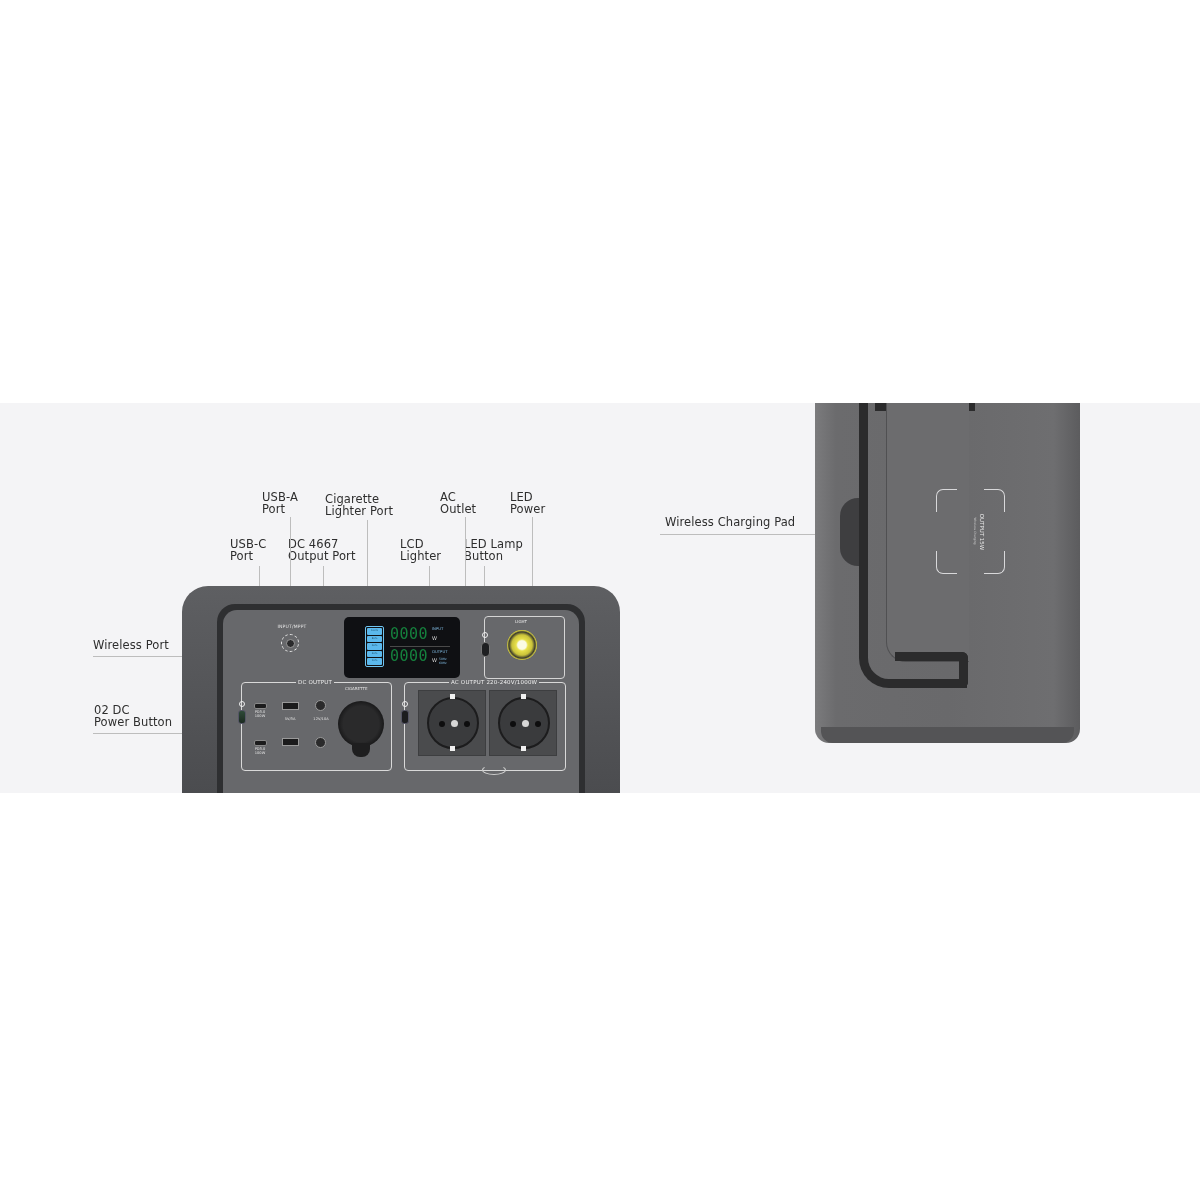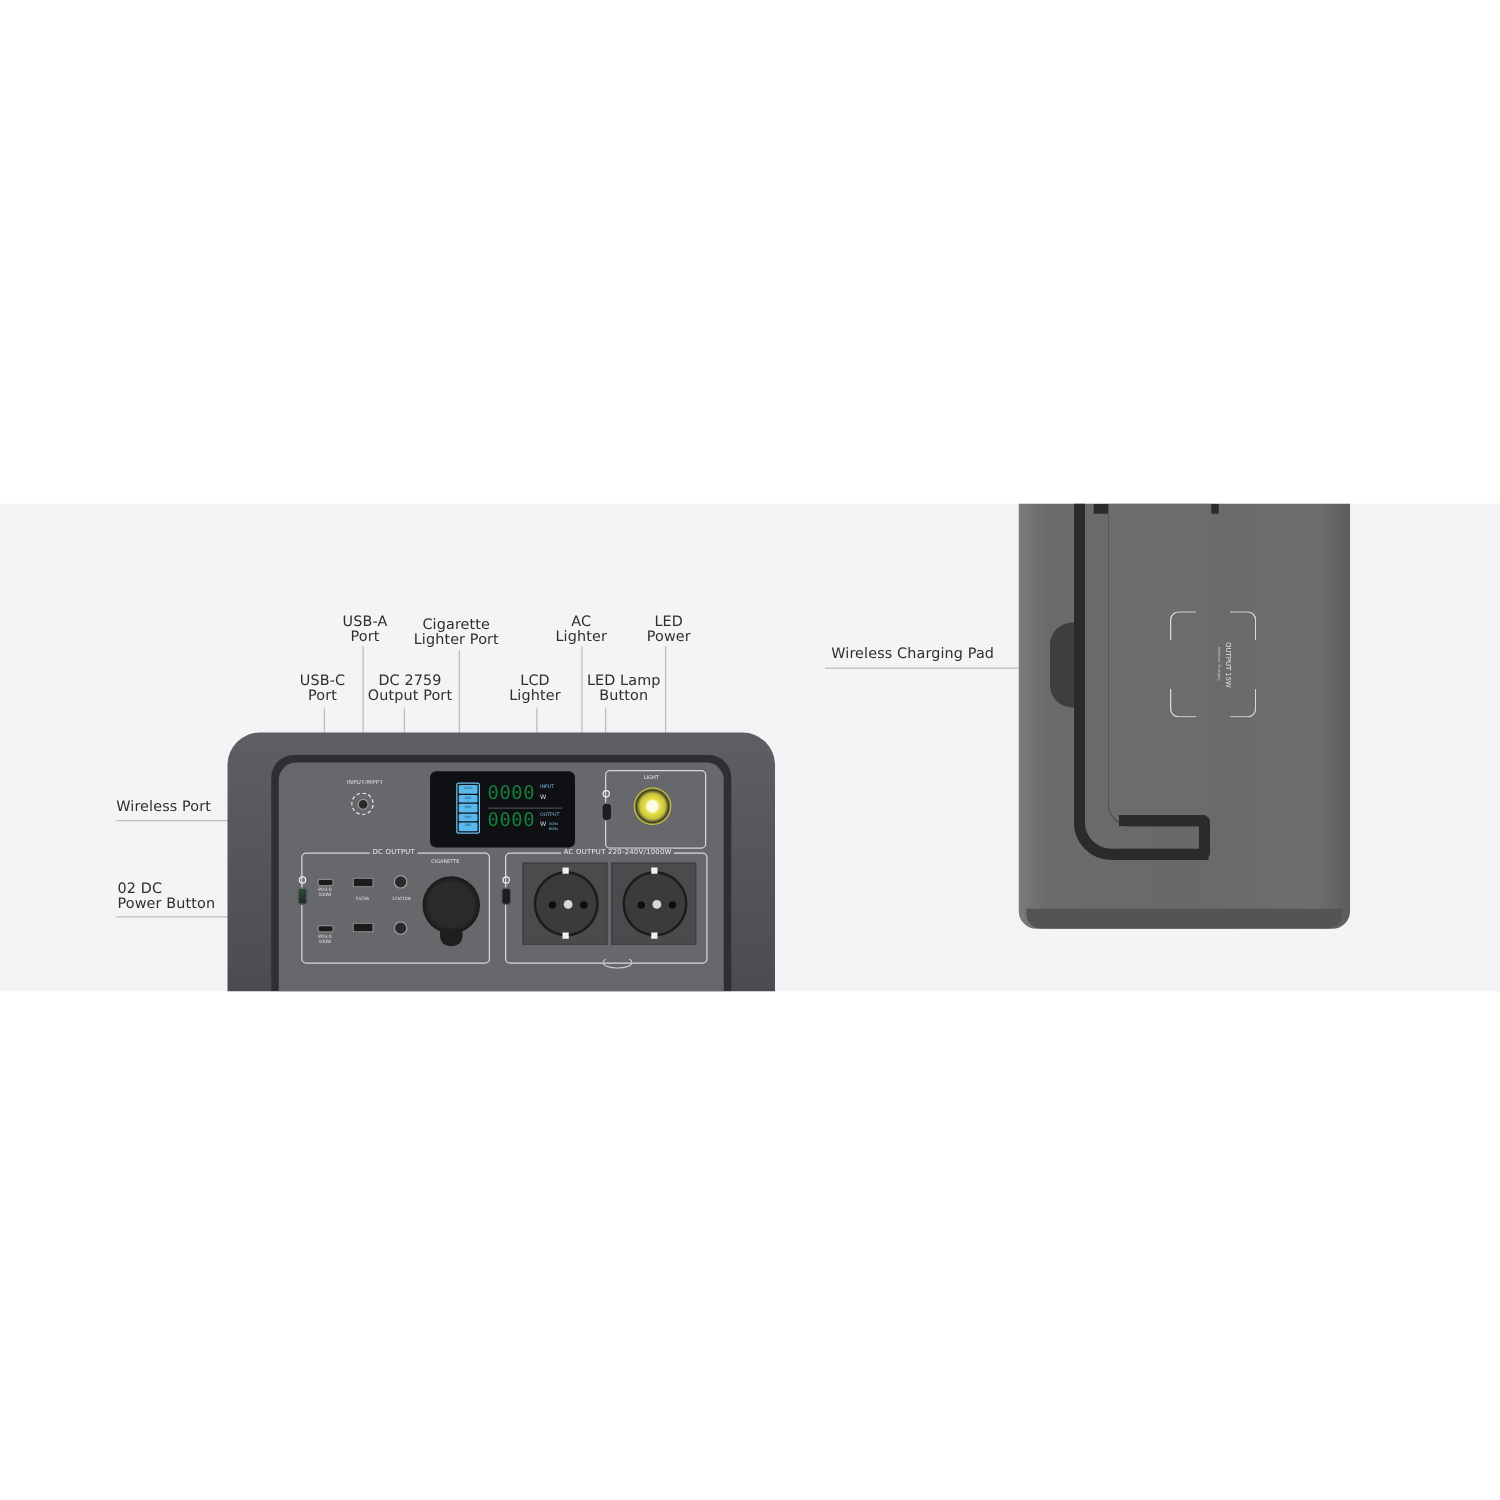--- a/index.html
+++ b/index.html
@@ -6,21 +6,21 @@
     body {
       width: 1200px; height: 1200px; background: #ffffff; position: relative; overflow: hidden;
       font-family: "DejaVu Sans", "Liberation Sans", sans-serif;
     }
     .band {
       position: absolute; left: 0; top: 403px; width: 1200px; height: 390px;
       background: #f4f4f6;
     }
     .lbl {
       position: absolute; font-size: 11.5px; line-height: 12px; color: #2e2e2e;
-      text-align: center; white-space: pre-line; letter-spacing: 0.1px;
+      white-space: pre-line; letter-spacing: 0.1px;
     }
     .lbl.left { text-align: left; }
     .vline { position: absolute; width: 1px; background: #bdbdbd; }
     .hline { position: absolute; height: 1px; background: #bdbdbd; }
 
     
     .dev {
       position: absolute; left: 182px; top: 586px; width: 438px; height: 207px;
       background: linear-gradient(#5e5f62, #4b4c4f);
       border-radius: 26px 26px 0 0; overflow: hidden;
@@ -165,26 +165,26 @@
 </head>
 <body>
 
 <div class="band"></div>
 
 <div class="lbl" style="left:262px;top:491px;width:60px;">USB-A
 Port</div>
 <div class="lbl" style="left:325px;top:493px;width:80px;">Cigarette
 Lighter Port</div>
 <div class="lbl" style="left:440px;top:491px;width:50px;">AC
-Lighter</div>
+Outlet</div>
 <div class="lbl" style="left:510px;top:491px;width:50px;">LED
 Power</div>
 <div class="lbl" style="left:230px;top:538px;width:56px;">USB-C
 Port</div>
-<div class="lbl" style="left:288px;top:538px;width:80px;">DC 2759
+<div class="lbl" style="left:288px;top:538px;width:80px;">DC 4667
 Output Port</div>
 <div class="lbl" style="left:400px;top:538px;width:56px;">LCD
 Lighter</div>
 <div class="lbl" style="left:464px;top:538px;width:70px;">LED Lamp
 Button</div>
 <div class="lbl left" style="left:93px;top:639px;width:110px;">Wireless Port</div>
 <div class="lbl left" style="left:94px;top:704px;width:110px;">02 DC
 Power Button</div>
 <div class="lbl left" style="left:665px;top:516px;width:150px;">Wireless Charging Pad</div>
 

